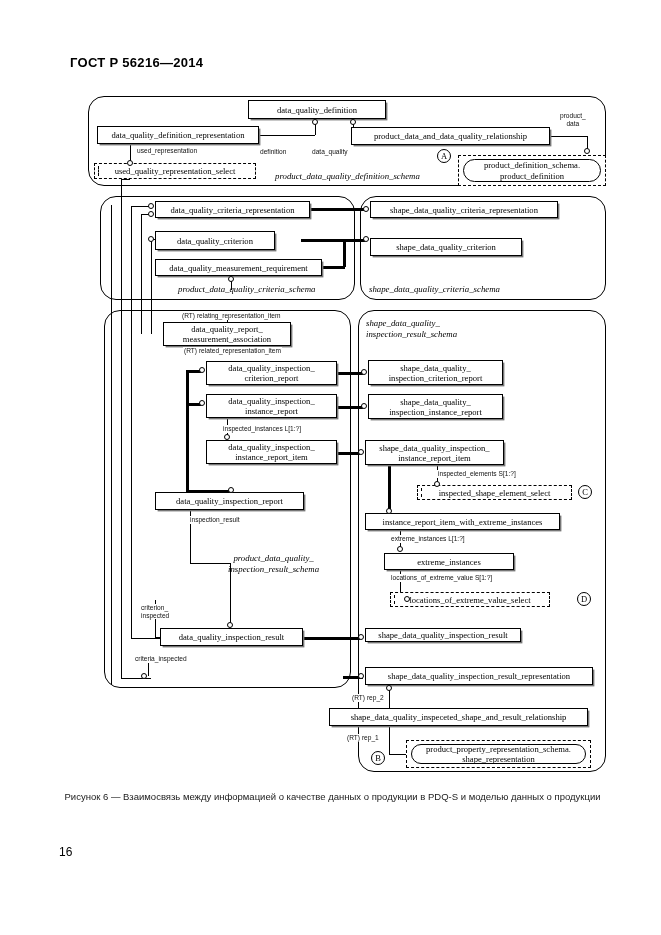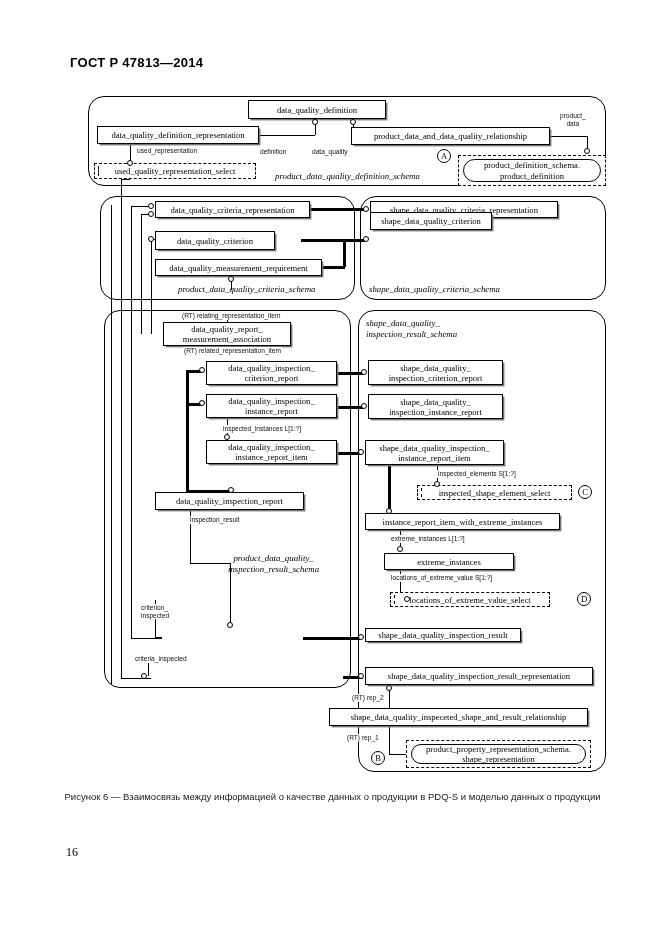--- a/index.html
+++ b/index.html
@@ -4,21 +4,21 @@
 <style>
   html,body{margin:0;padding:0;background:#fff;}
   body{width:661px;height:935px;position:relative;
        font-family:"Liberation Serif", serif;color:#000;}
 
   .page{position:absolute;left:0;top:0;width:661px;height:935px;overflow:hidden;}
 
   .hdr{position:absolute;left:70px;top:55px;font-family:"Liberation Sans",sans-serif;
        font-size:13px;font-weight:bold;letter-spacing:.3px;}
 
-  .pgnum{position:absolute;left:66px;top:845px;font-family:Liberation Serif, serif;
+  .pgnum{position:absolute;left:59px;top:845px;font-family:Liberation Sans, sans-serif;
          font-size:12px;}
 
   .caption{position:absolute;left:60px;top:790px;width:545px;text-align:center;
            font-family:"Liberation Sans",sans-serif;font-size:9.5px;line-height:14px;color:#1a1a1a;}
 
   
   .dg{position:absolute;left:0;top:0;width:661px;height:935px;}
 
   .schema{position:absolute;border:1.3px solid #000;border-radius:16px;box-sizing:border-box;}
 
@@ -54,21 +54,21 @@
   .lnT{height:1.1px;}
   .lnV{width:1.1px;}
   .thT{height:2.6px;}
   .thV{width:2.6px;}
 </style>
 </head>
 <body>
 
 <div class="page">
 
-  <div class="hdr">ГОСТ Р 47813—2014</div>
+  <div class="hdr">ГОСТ Р 56216—2014</div>
 
   <div class="dg">
 
     <div class="schema" style="left:88px;top:96px;width:518px;height:90px;"></div>
 
     <div class="slabel" style="left:275px;top:171px;">product_data_quality_definition_schema</div>
 
     <div class="ent sh" style="left:248px;top:100px;width:138px;height:19px;">data_quality_definition</div>
 
     <div class="ent sh" style="left:351px;top:127px;width:199px;height:18px;">product_data_and_data_quality_relationship</div>
@@ -112,21 +112,21 @@
     <div class="slabel" style="left:369px;top:284px;">shape_data_quality_criteria_schema</div>
 
     <div class="ent sh" style="left:155px;top:201px;width:155px;height:17px;">data_quality_criteria_representation</div>
 
     <div class="ent sh" style="left:155px;top:231px;width:120px;height:19px;">data_quality_criterion</div>
 
     <div class="ent sh" style="left:370px;top:201px;width:188px;height:17px;">shape_data_quality_criteria_representation</div>
 
     <div class="ent sh" style="left:155px;top:259px;width:167px;height:17px;">data_quality_measurement_requirement</div>
 
-    <div class="ent sh" style="left:370px;top:212px;width:122px;height:18px;">shape_data_quality_criterion</div>
+    <div class="ent sh" style="left:370px;top:238px;width:152px;height:18px;">shape_data_quality_criterion</div>
 
     <div class="ln thT" style="left:310px;top:208px;width:55px;"></div>
     <div class="circ" style="left:363px;top:206px;"></div>
     <div class="circ" style="left:148px;top:203px;"></div>
     <div class="circ" style="left:148px;top:211px;"></div>
 
     <div class="ln thT" style="left:301px;top:239px;width:64px;"></div>
     <div class="circ" style="left:363px;top:236px;"></div>
     <div class="circ" style="left:148px;top:236px;"></div>
 
@@ -162,20 +162,21 @@
     <div class="ent sh" style="left:206px;top:440px;width:131px;height:24px;white-space:pre-line;">data_quality_inspection_
 instance_report_item</div>
 
     <div class="ent sh" style="left:155px;top:492px;width:149px;height:18px;">data_quality_inspection_report</div>
 
     <div class="alabel" style="left:189px;top:516px;">inspection_result</div>
 
     <div class="alabel" style="left:140px;top:604px;white-space:pre-line;line-height:7.5px;">criterion_
 inspected</div>
 
+    <div class="ent sh" style="left:160px;top:628px;width:143px;height:18px;">data_quality_inspection_result</div>
 
     <div class="alabel" style="left:134px;top:655px;">criteria_inspected</div>
 
 
     <div class="ent sh" style="left:368px;top:360px;width:135px;height:25px;white-space:pre-line;">shape_data_quality_
 inspection_criterion_report</div>
 
     <div class="ent sh" style="left:368px;top:394px;width:135px;height:25px;white-space:pre-line;">shape_data_quality_
 inspection_instance_report</div>
 

